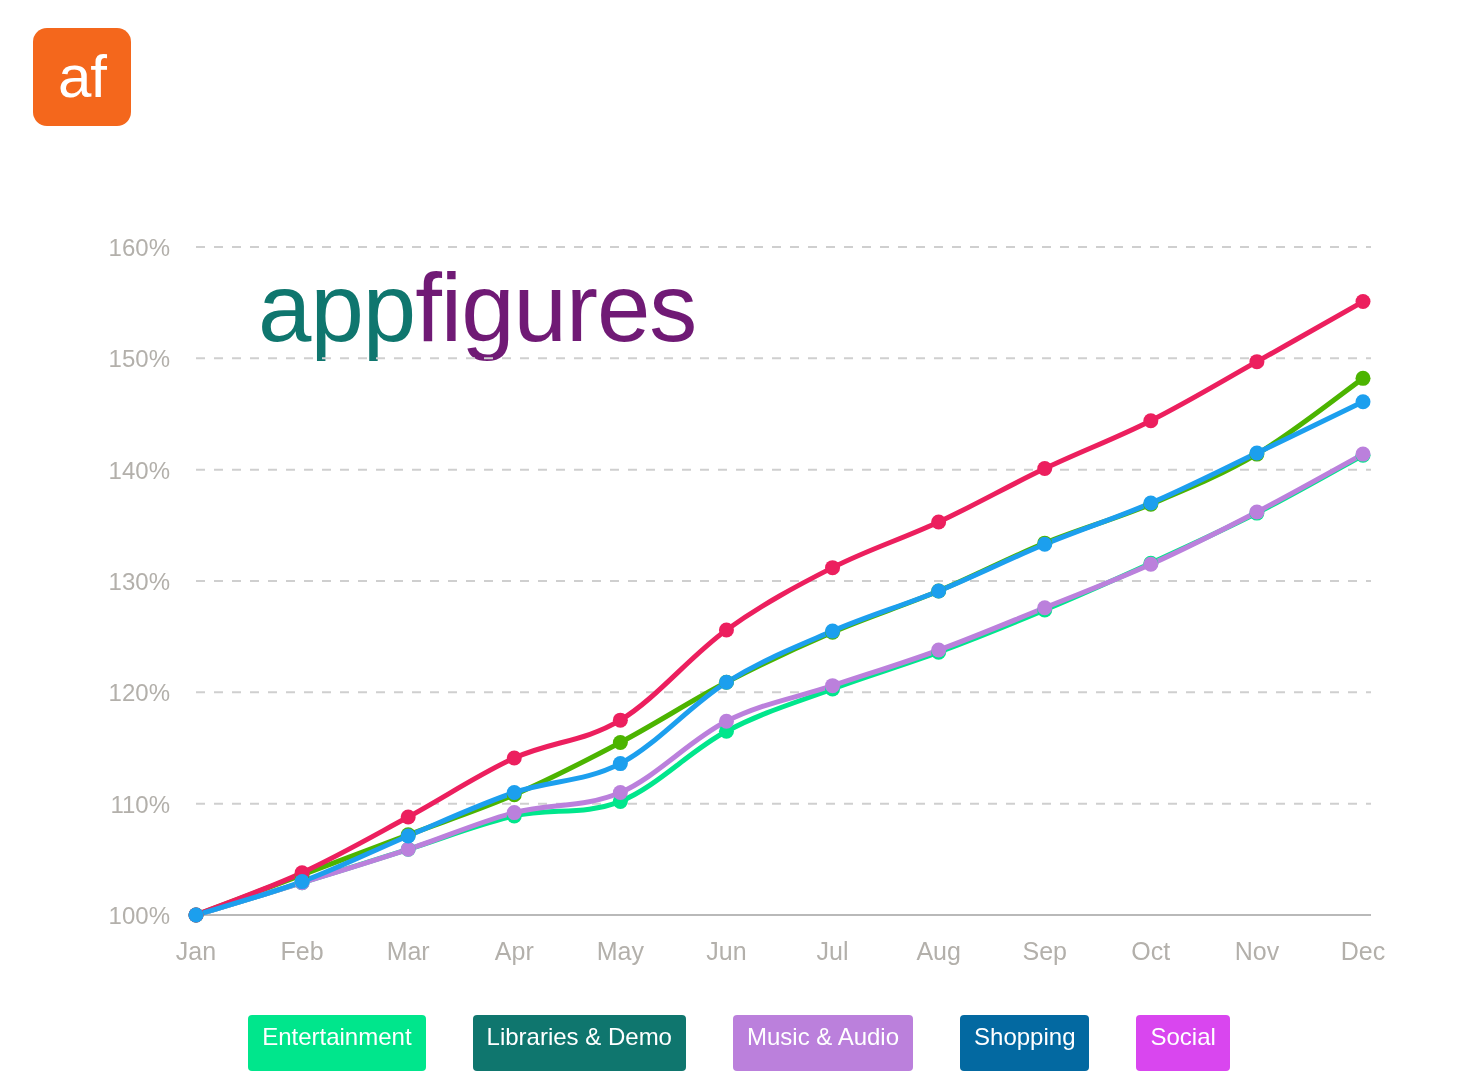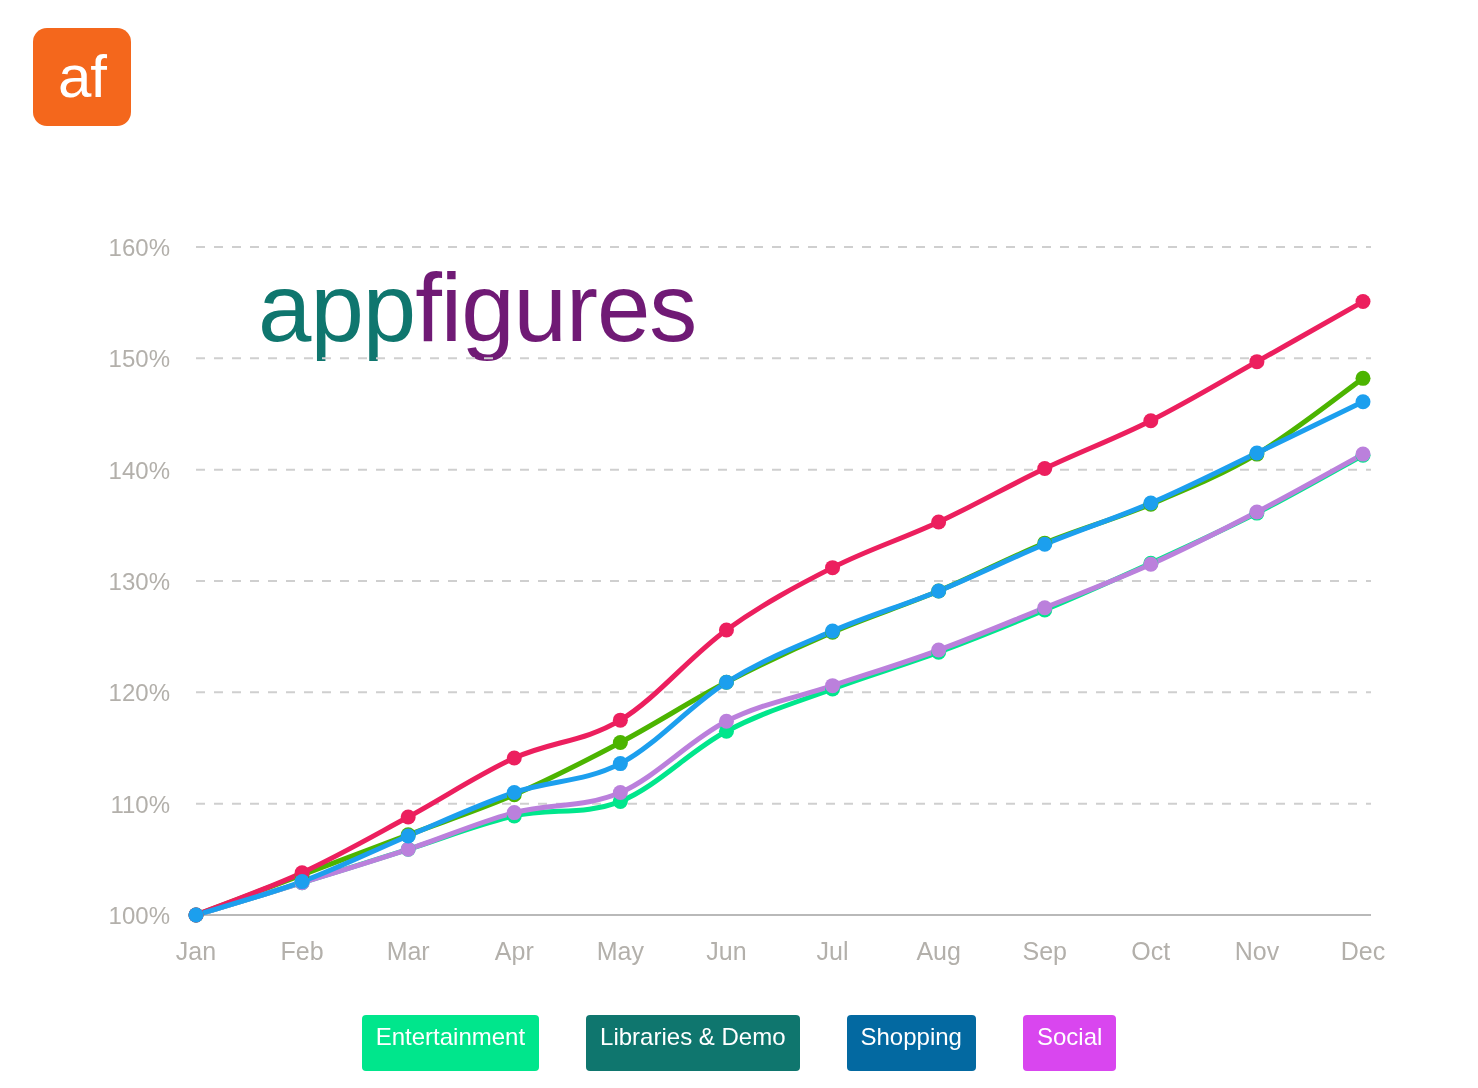--- a/index.html
+++ b/index.html
@@ -257,15 +257,16 @@
         <circle cx="1150.818181818182" cy="353.06666666666666" r="7.5" fill="#1C9FEE"></circle>
         <circle cx="1256.909090909091" cy="302.9666666666667" r="7.5" fill="#1C9FEE"></circle>
         <circle cx="1363" cy="251.75333333333342" r="7.5" fill="#1C9FEE"></circle>
       </g>
     </svg>
 </div>
 
 <div class="legend" id="legend">
     <div class="legend-chip" style="background: rgb(0, 230, 140);">Entertainment</div>
     <div class="legend-chip" style="background: #0f766e;">Libraries &amp; Demo</div>
+    <div class="legend-chip" style="background: rgb(187, 128, 220);">Music &amp; Audio</div>
     <div class="legend-chip" style="background: #0369a1;">Shopping</div>
     <div class="legend-chip" style="background: #d946ef;">Social</div>
   </div>
 
 </body></html>

